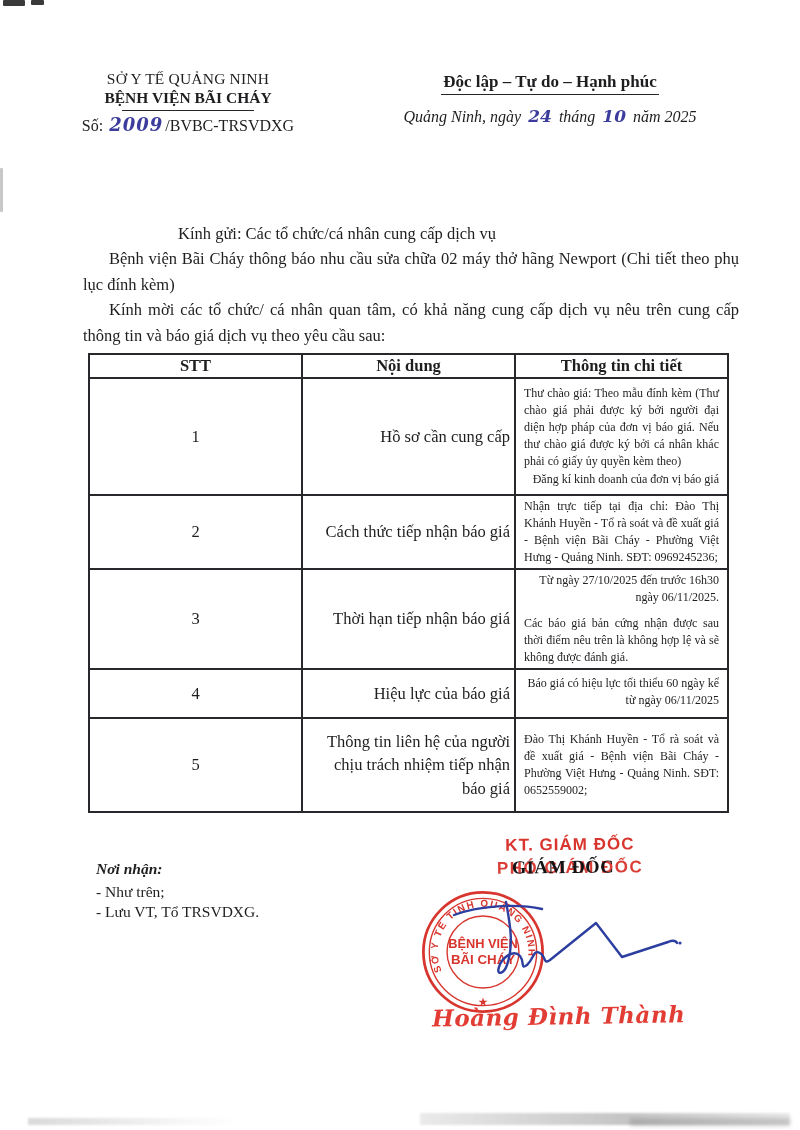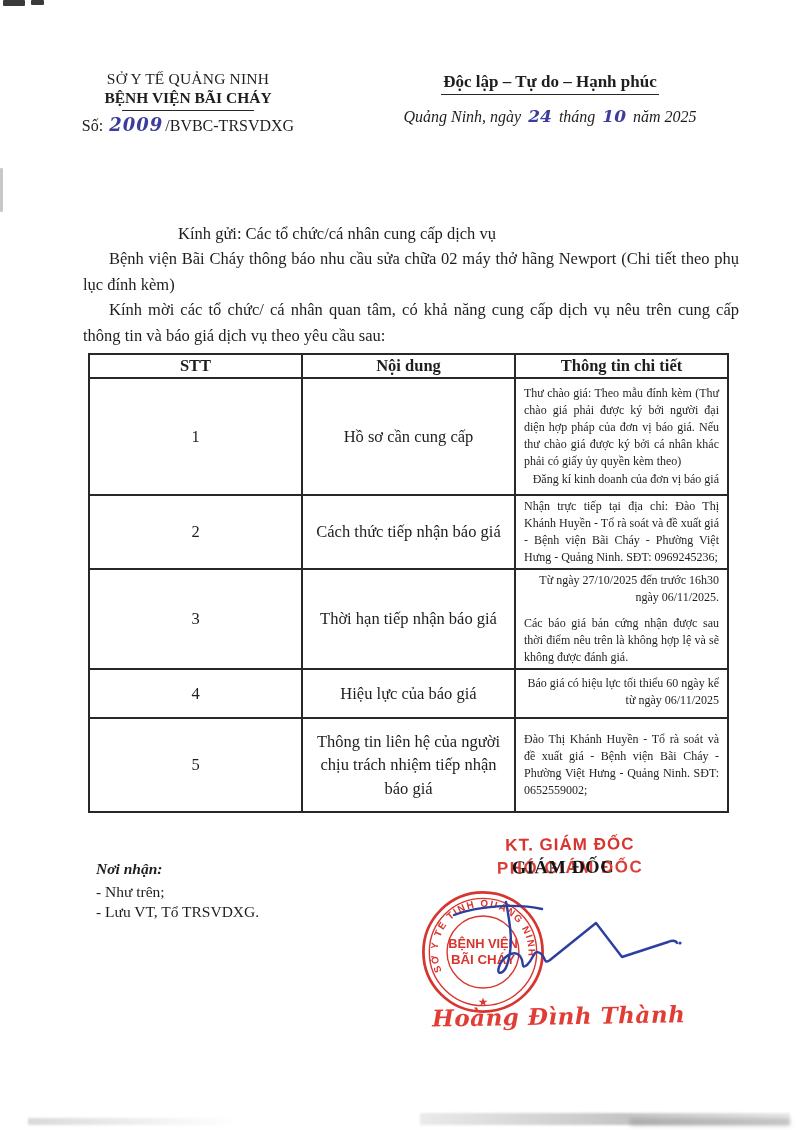--- a/index.html
+++ b/index.html
@@ -44,21 +44,21 @@
   
   .doc-body { position:absolute; left:83px; top:221px; width:656px; font-size:16.5px; }
   .salutation { margin-left:95px; line-height:25px; }
   .para { text-indent:26px; text-align:justify; line-height:25.5px; }
 
   
   table.spec { border-collapse:collapse; margin:5px 0 0 5px; width:641px; table-layout:fixed; }
   table.spec th, table.spec td { border:2px solid #28282c; vertical-align:middle; }
   table.spec th { font-size:16.5px; font-weight:bold; text-align:center; padding:1px 2px; height:22px; }
   td.c-stt   { width:47px; text-align:center; font-size:16.5px; }
-  td.c-label { width:154px; text-align:center; font-size:16.5px; line-height:23.5px; padding:2px 4px; }
+  td.c-label { width:154px; text-align:right; font-size:16.5px; line-height:23.5px; padding:2px 4px; }
   td.c-det   { width:446px; font-size:12px; line-height:17px; padding:2px 8px; vertical-align:middle; }
   td.c-det p { text-align:justify; }
   td.c-det p.nj { text-align:right; }
   td.c-det p + p { margin-top:1px; }
   tr.r3 td.c-det p + p { margin-top:9px; }
   tr.r4 td.c-det { vertical-align:top; padding-top:5px; }
 
   
   .recipients { position:absolute; left:96px; top:860px; font-size:15.5px; }
   .recipients .lbl { font-weight:bold; font-style:italic; margin-bottom:4px; }

